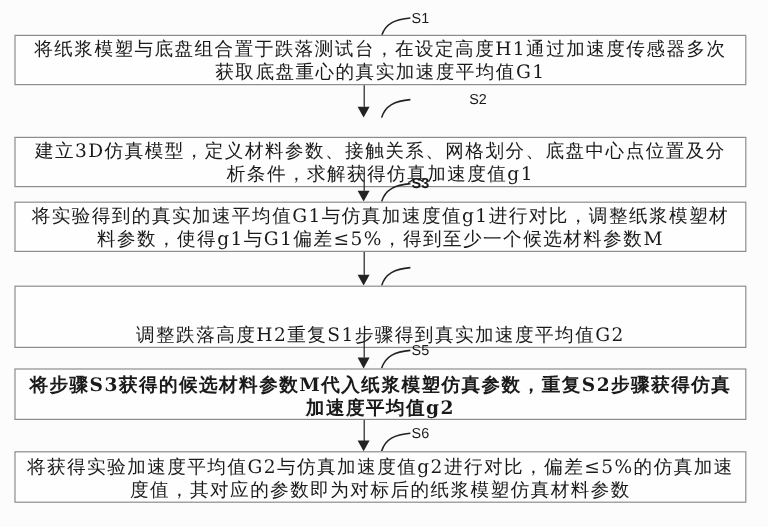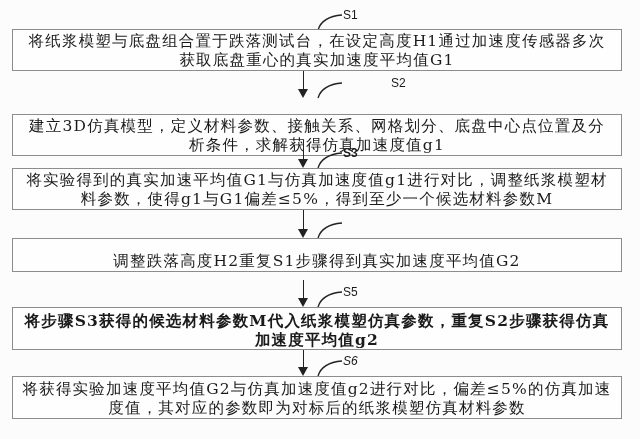--- a/index.html
+++ b/index.html
@@ -48,37 +48,37 @@
   <span>将实验得到的真实加速平均值G1与仿真加速度值g1进行对比，调整纸浆模塑材料参数，使得g1与G1偏差≤5%，得到至少一个候选材料参数M</span>
 </div>
 
 <div class="arrow" style="top:210px;height:19px;"></div>
 <div class="arrowhead" style="top:229px;"></div>
 
 <div class="slabel" style="top:216px;margin-top:24px;">S4</div>
 <svg class="leader" style="top:220px;">
     <path d="M3 18 C6 8, 14 4, 27 3" stroke="#222" stroke-width="1.3" fill="none"></path>
   </svg>
-<div class="box" style="top:238px;height:34px;">
+<div class="box" style="top:238px;height:52px;">
   <span>调整跌落高度H2重复S1步骤得到真实加速度平均值G2</span>
 </div>
 
 <div class="arrow" style="top:280px;height:18px;"></div>
 <div class="arrowhead" style="top:298px;"></div>
 
 <div class="slabel" style="top:285px;">S5</div>
 <svg class="leader" style="top:289px;">
     <path d="M3 18 C6 8, 14 4, 27 3" stroke="#222" stroke-width="1.3" fill="none"></path>
   </svg>
 <div class="box" style="top:307px;height:43px;font-weight:bold;">
   <span>将步骤S3获得的候选材料参数M代入纸浆模塑仿真参数，重复S2步骤获得仿真加速度平均值g2</span>
 </div>
 
 <div class="arrow" style="top:350px;height:18px;"></div>
 <div class="arrowhead" style="top:367px;"></div>
 
-<div class="slabel" style="top:354px;font-style:italic;">S6</div>
+<div class="slabel" style="top:354px;">S6</div>
 <svg class="leader" style="top:358px;">
     <path d="M3 18 C6 8, 14 4, 27 3" stroke="#222" stroke-width="1.3" fill="none"></path>
   </svg>
 <div class="box" style="top:376px;height:43px;">
   <span>将获得实验加速度平均值G2与仿真加速度值g2进行对比，偏差≤5%的仿真加速度值，其对应的参数即为对标后的纸浆模塑仿真材料参数</span>
 </div>
 
 </body></html>

